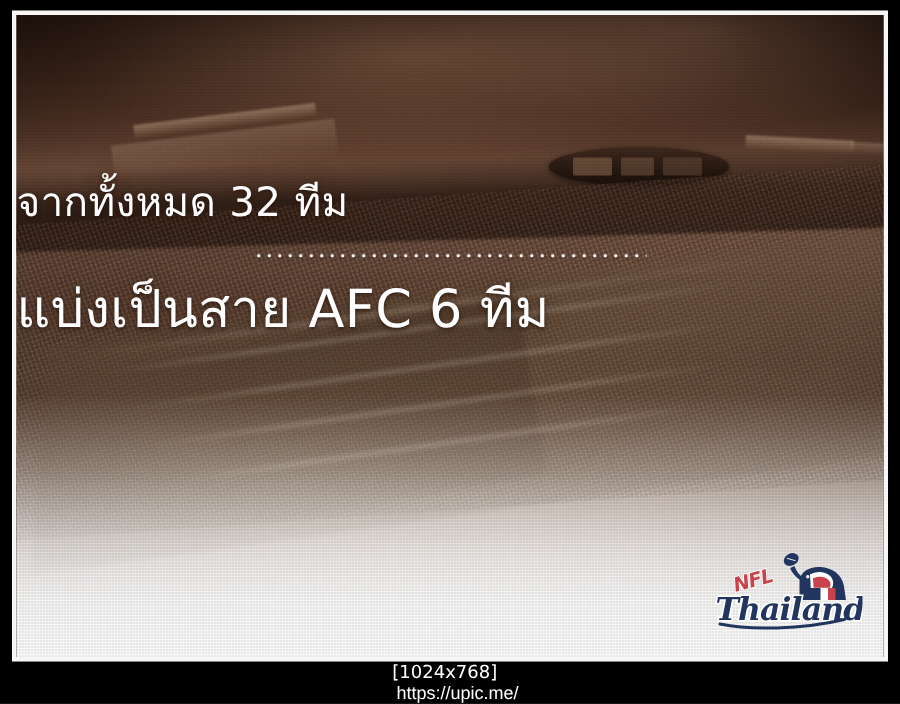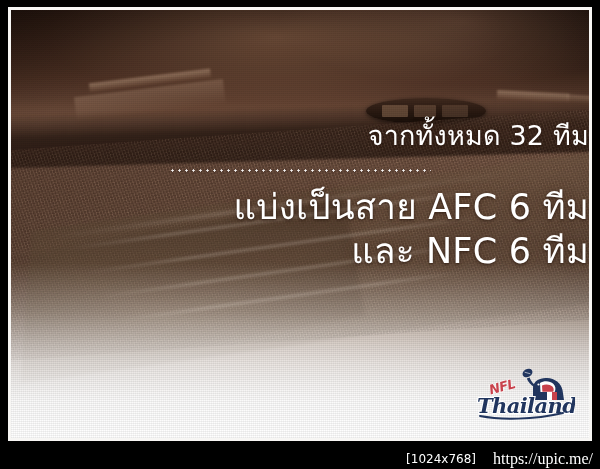--- a/index.html
+++ b/index.html
@@ -219,21 +219,21 @@
       repeating-linear-gradient(90deg, rgba(0,0,0,0.035) 0px, rgba(0,0,0,0.035) 1px, rgba(0,0,0,0) 1px, rgba(0,0,0,0) 2px);
     pointer-events: none;
   }
 
   
   .caption-block {
     position: absolute;
     left: 0;
     right: 0;
     top: 104px;
-    text-align: right;
+    text-align: left;
     z-index: 6;
   }
   .caption-line {
     color: #ffffff;
     font-size: 27px;
     line-height: 44px;
     font-weight: 400;
     letter-spacing: 0.2px;
     text-shadow:
       0 1px 3px rgba(35,18,10,0.75),
@@ -270,31 +270,32 @@
     left: 0;
     bottom: 0;
     width: 600px;
     height: 21px;
     background: #000000;
     display: flex;
     align-items: center;
     justify-content: flex-end;
     padding-right: 7px;
     box-sizing: border-box;
+    flex-direction: column;
   }
   .infobar .dims {
     color: #ffffff;
     font-size: 12px;
     font-family: "DejaVu Sans", "Liberation Sans", sans-serif;
     letter-spacing: 0px;
   }
   .infobar .url {
     color: #ffffff;
-    font-size: 16px;
-    font-family: Liberation Serif, serif;
+    font-size: 12px;
+    font-family: Liberation Sans, sans-serif;
     margin-left: 17px;
   }
 </style>
 </head>
 <body>
 
 <div id="screenshot">
 
   <div class="photo-card">
     <div class="photo-frame">
@@ -331,21 +332,20 @@
         <div class="vignette"></div>
         <div class="bottom-fade"></div>
         <div class="halftone"></div>
 
         <div class="caption-block">
           <div class="caption-line">จากทั้งหมด 32 ทีม</div>
 
           <div class="divider-dots"></div>
 
           <div class="caption-line smaller">แบ่งเป็นสาย AFC 6 ทีม</div>
-          <div class="caption-line smaller">และ NFC 6 ทีม</div>
         </div>
 
         <div class="logo">
           <svg viewBox="0 0 104 56" xmlns="http://www.w3.org/2000/svg" aria-hidden="true">
 
             <g>
               <ellipse cx="56.5" cy="7" rx="5.2" ry="4" fill="#21355e" transform="rotate(-28 56.5 7)"></ellipse>
               <path d="M53.6 6.2 L59.4 7.8" stroke="#ffffff" stroke-width="0.7" opacity="0.85"></path>
             </g>
 

